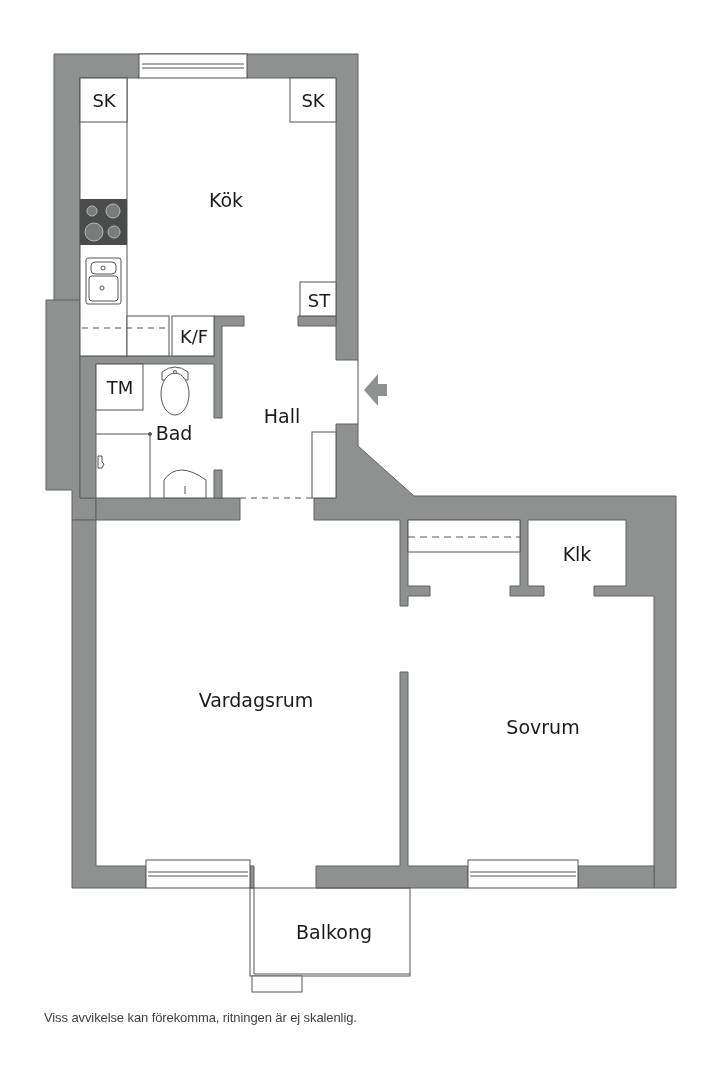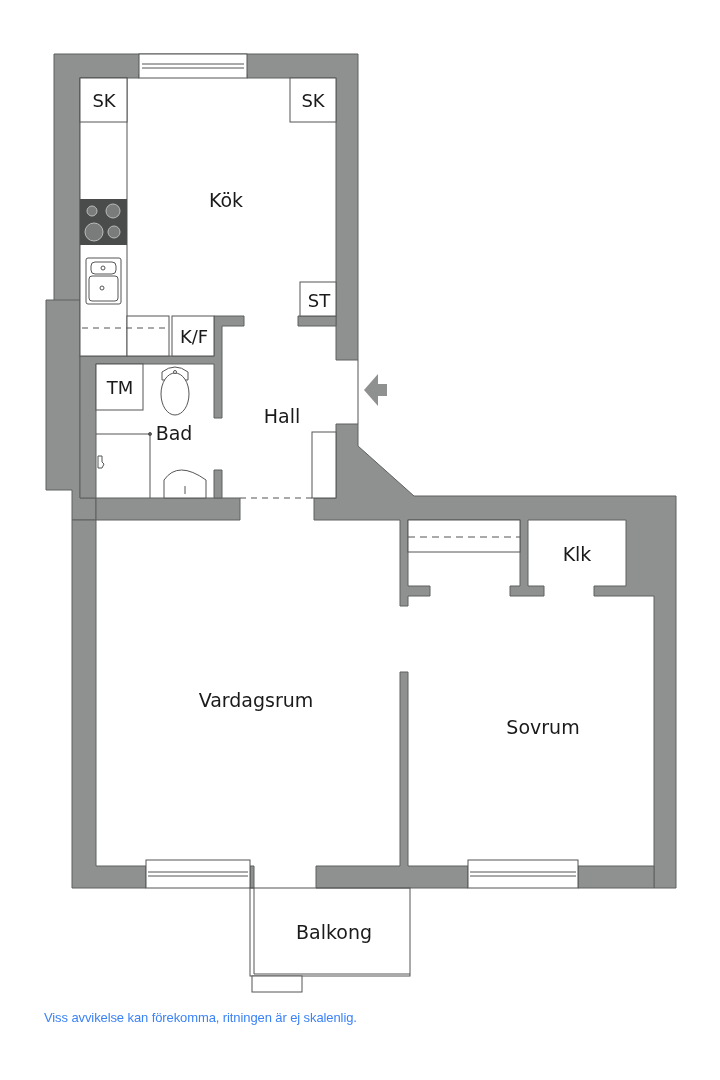--- a/index.html
+++ b/index.html
@@ -1,19 +1,19 @@
 <!DOCTYPE html>
 <html><head>
 <meta charset="utf-8">
 <style>
   html, body { margin: 0; padding: 0; background: #ffffff; }
   body { width: 720px; height: 1080px; position: relative; overflow: hidden; font-family: "Liberation Sans", sans-serif; }
   svg { position: absolute; left: 0; top: 0; }
   .lbl { font-family: "DejaVu Sans", sans-serif; fill: #1a1a1a; }
-  .footer { position: absolute; left: 44px; top: 1010px; font-size: 13px; color: #3b82f6; font-family: "Liberation Sans", sans-serif; letter-spacing: -0.1px; }
+  .footer { position: absolute; left: 44px; top: 1010px; font-size: 13px; color: #404040; font-family: "Liberation Sans", sans-serif; letter-spacing: -0.1px; }
 </style>
 </head>
 <body>
 
 <svg width="720" height="1080" viewBox="0 0 720 1080">
 
   <g fill="#8f9191" stroke="#5f6161" stroke-width="1">
 
     <path d="M54,54 L358,54 L358,360 L336,360 L336,78 L247,78 L247,74 L139,74 L139,78 L80,78 L80,356 L54,356 Z"></path>
 

